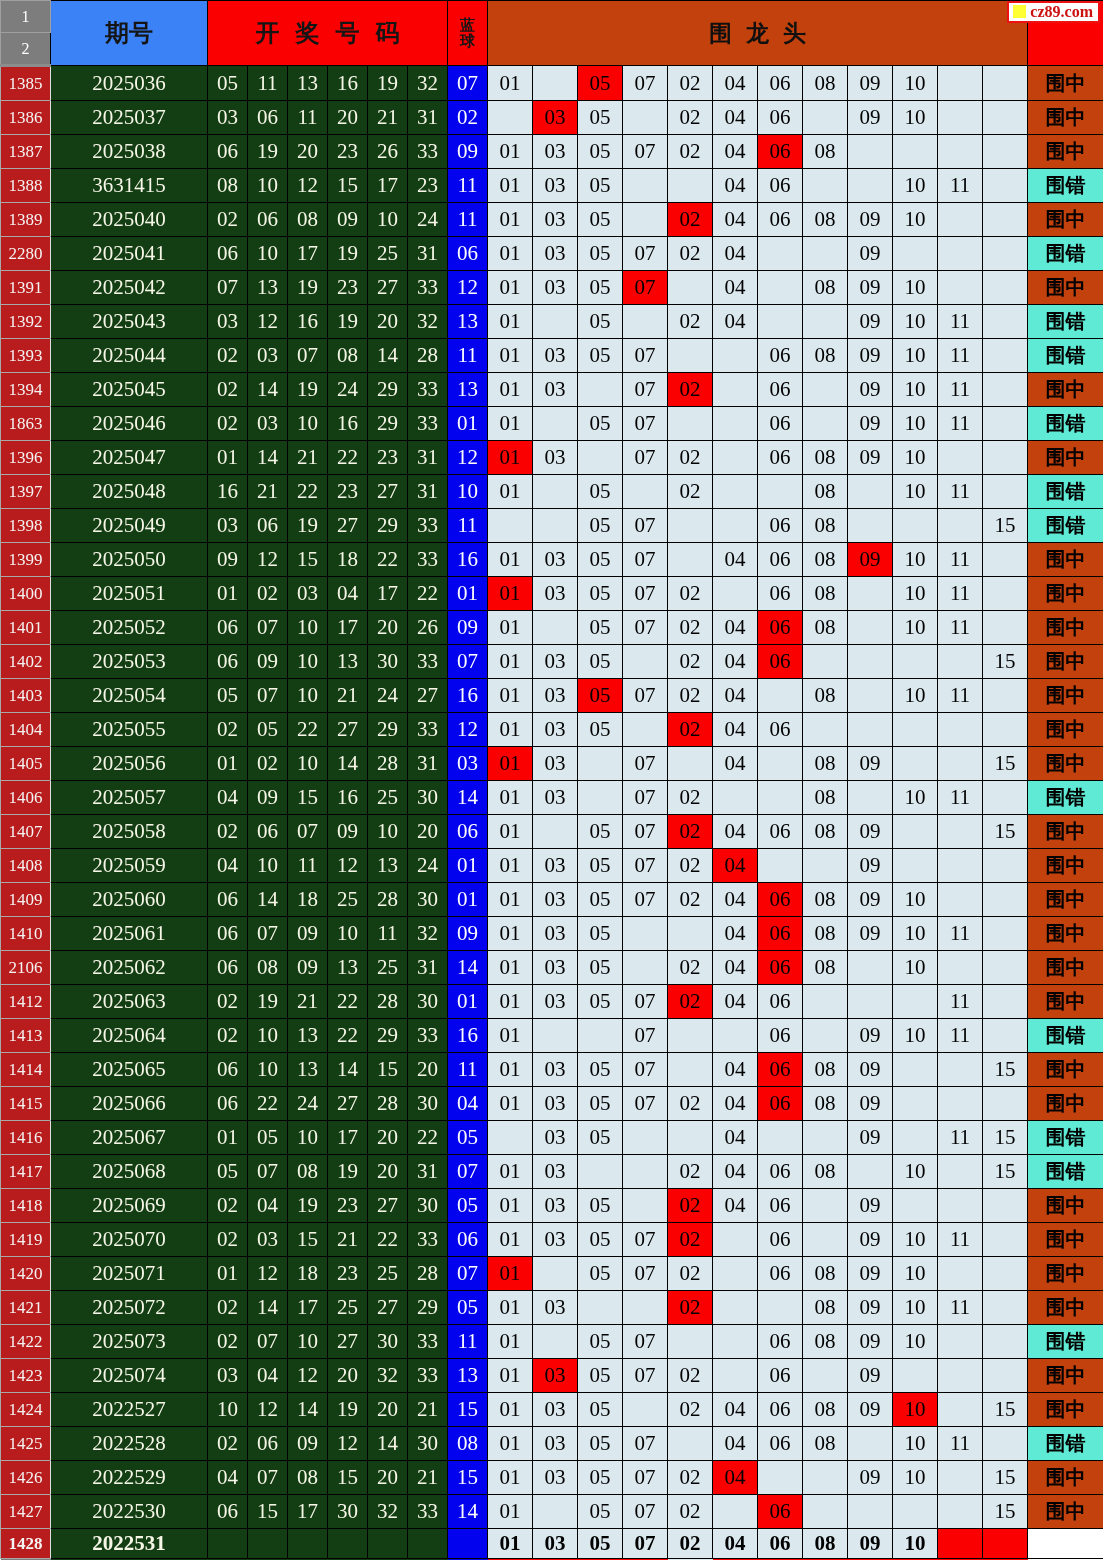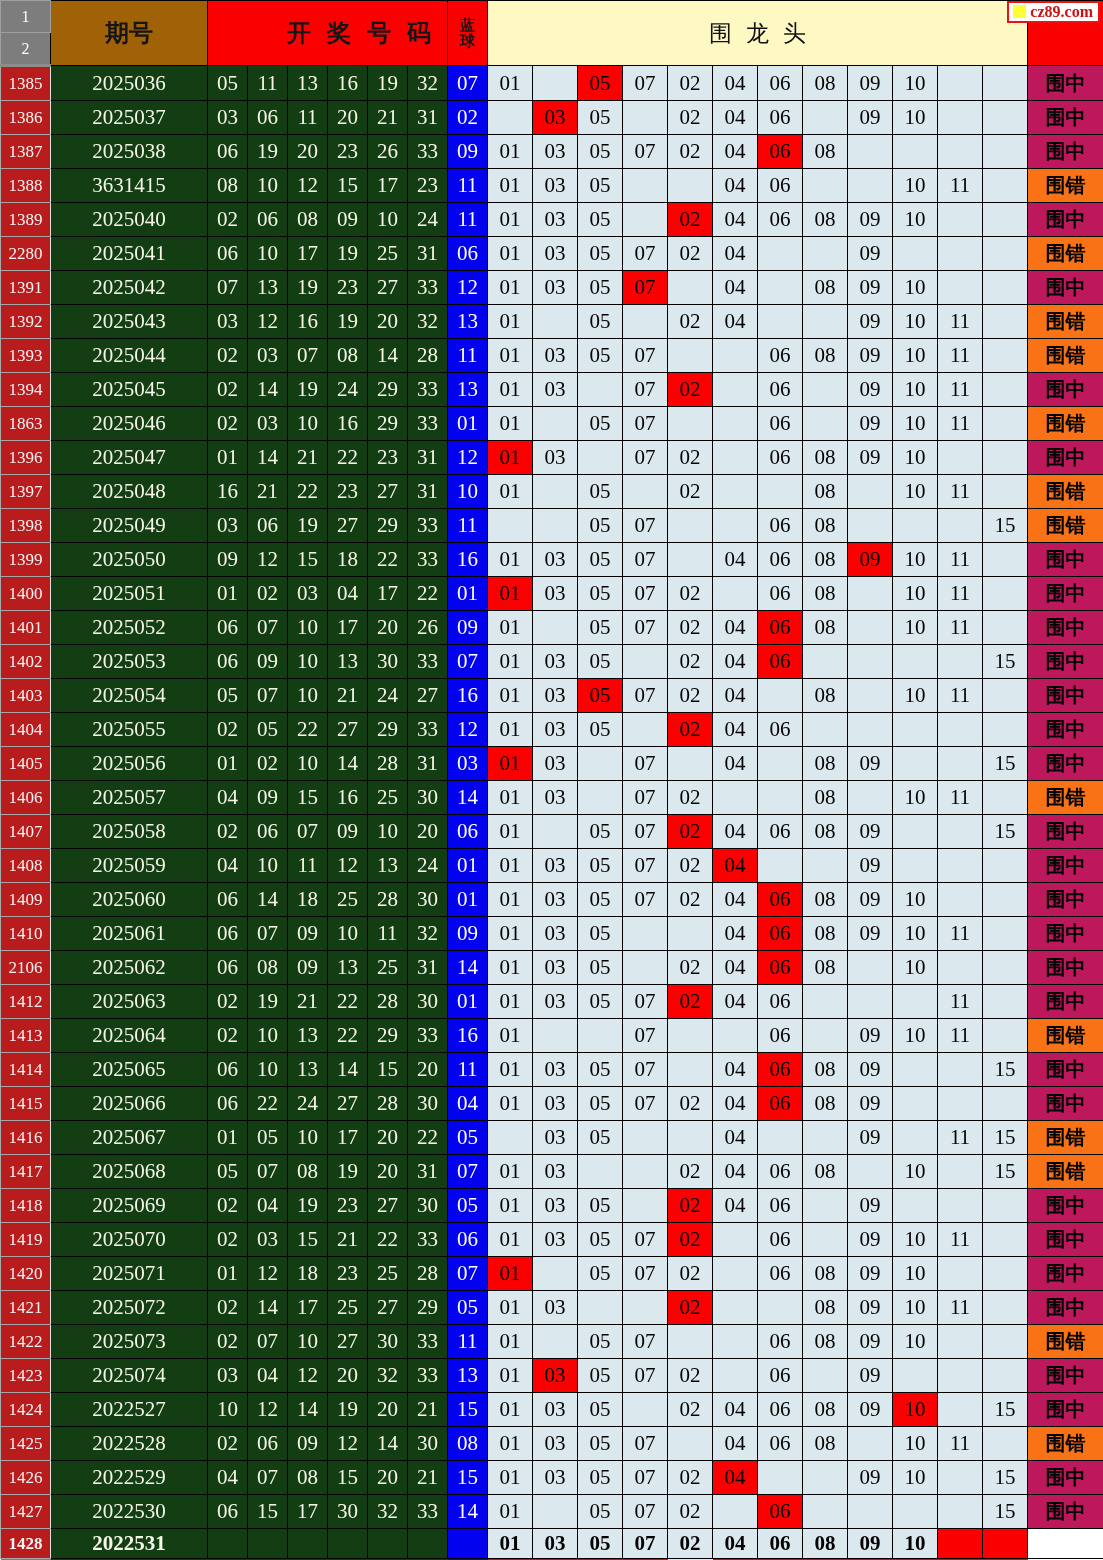--- a/index.html
+++ b/index.html
@@ -7,37 +7,37 @@
     width:1103px;height:1560px;overflow:hidden;position:relative;
     background:#ffffff;
     font-family:"Liberation Serif","DejaVu Serif",serif;
   }
   table{border-collapse:collapse;table-layout:fixed;width:1103px;}
   td{padding:0;text-align:center;vertical-align:middle;overflow:hidden;white-space:nowrap;
      border:1px solid #000;}
   
   thead td{height:31px;}
   td.corner{background:#7d7d7d;color:#ffffff;font-size:16px;border:1px solid #9f9f9f;}
-  td.hperiod{background:#a16207;color:#151515;font-weight:bold;font-size:24px;margin-top:8px;}
-  td.hnums{background:#fb0000;color:#151515;font-weight:bold;font-size:24px;letter-spacing:16px;text-indent:16px;text-align:right;}
+  td.hperiod{background:#3b82f6;color:#151515;font-weight:bold;font-size:24px;margin-top:8px;}
+  td.hnums{background:#fb0000;color:#151515;font-weight:bold;font-size:24px;letter-spacing:16px;text-indent:16px;}
   td.hblue{background:#fb0000;color:#151515;font-weight:bold;font-size:15px;line-height:16px;}
-  td.hmain{background:#fef9c3;color:#101010;font-weight:normal;font-size:23px;letter-spacing:14px;text-indent:14px;}
+  td.hmain{background:#c2410c;color:#101010;font-weight:bold;font-size:23px;letter-spacing:14px;text-indent:14px;}
   td.hresult{background:#fb0000;}
   thead tr.h2 td{border-bottom:3px solid #8c8c8c;}
   
   tbody td{height:33px;}
   td.rownum{background:#b91c1c;color:#f4f4f4;font-size:17px;border:1px solid #a8a8a8;border-right:1px solid #e0e0e0;}
   td.period{background:#133d13;color:#f7f7e8;font-size:21px;}
   td.ball{background:#133d13;color:#f7f7e8;font-size:21px;}
   td.blue{background:#0202ee;color:#ffffff;font-size:21px;}
   td.grid{background:#dbe8ee;color:#000;font-size:21px;}
   td.grid.hl{background:#fb0000;}
   td.result{font-weight:bold;font-size:20px;color:#000;}
-  td.result.hit{background:#be185d;}
-  td.result.miss{background:#f97316;}
+  td.result.hit{background:#c2410c;}
+  td.result.miss{background:#5eead4;}
   td.result.none{background:#ffffff;}
   tr.lastrow td{height:29px;font-weight:bold;}
   
   tr.partial td{height:3px;border-left:none;border-right:none;border-bottom:none;}
   tr.partial td.c-gray{background:#7d7d7d;}
   tr.partial td.c-green{background:#133d13;}
   tr.partial td.c-blue{background:#0202ee;}
   tr.partial td.c-red{background:#fb0000;}
   tr.partial td.c-lightblue{background:#dbe8ee;}
   tr.partial td.c-white{background:#ffffff;}

